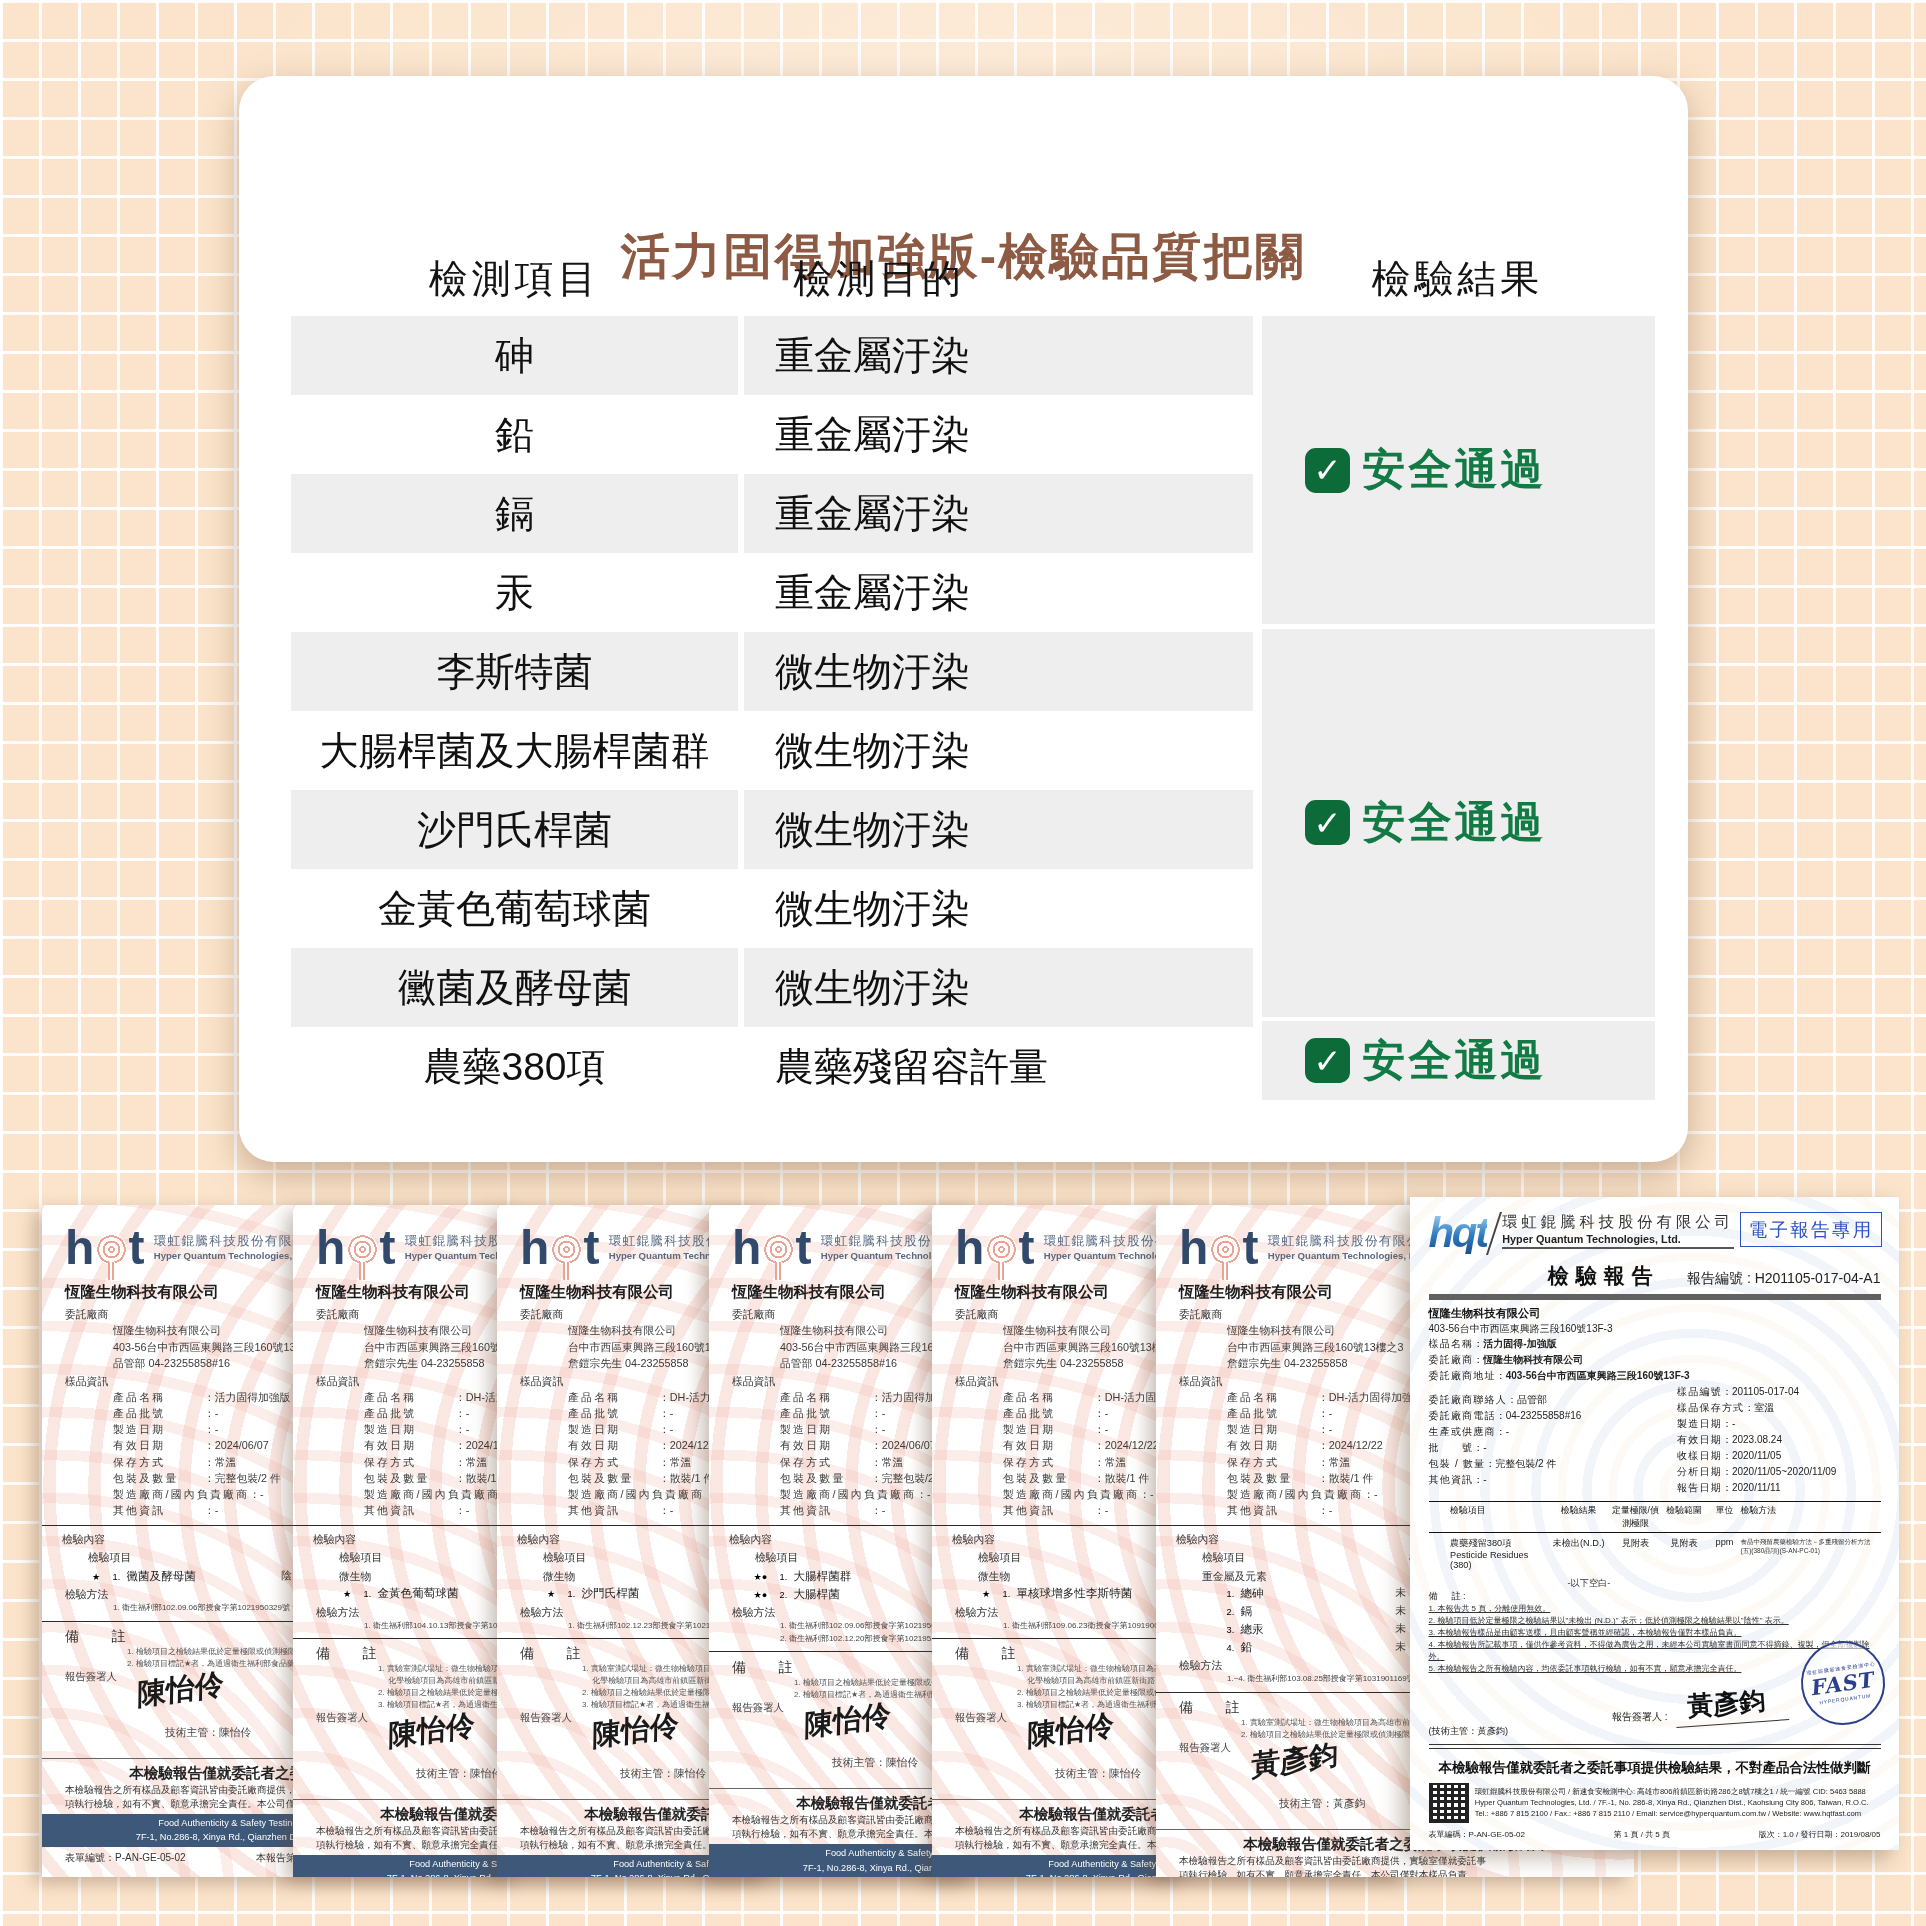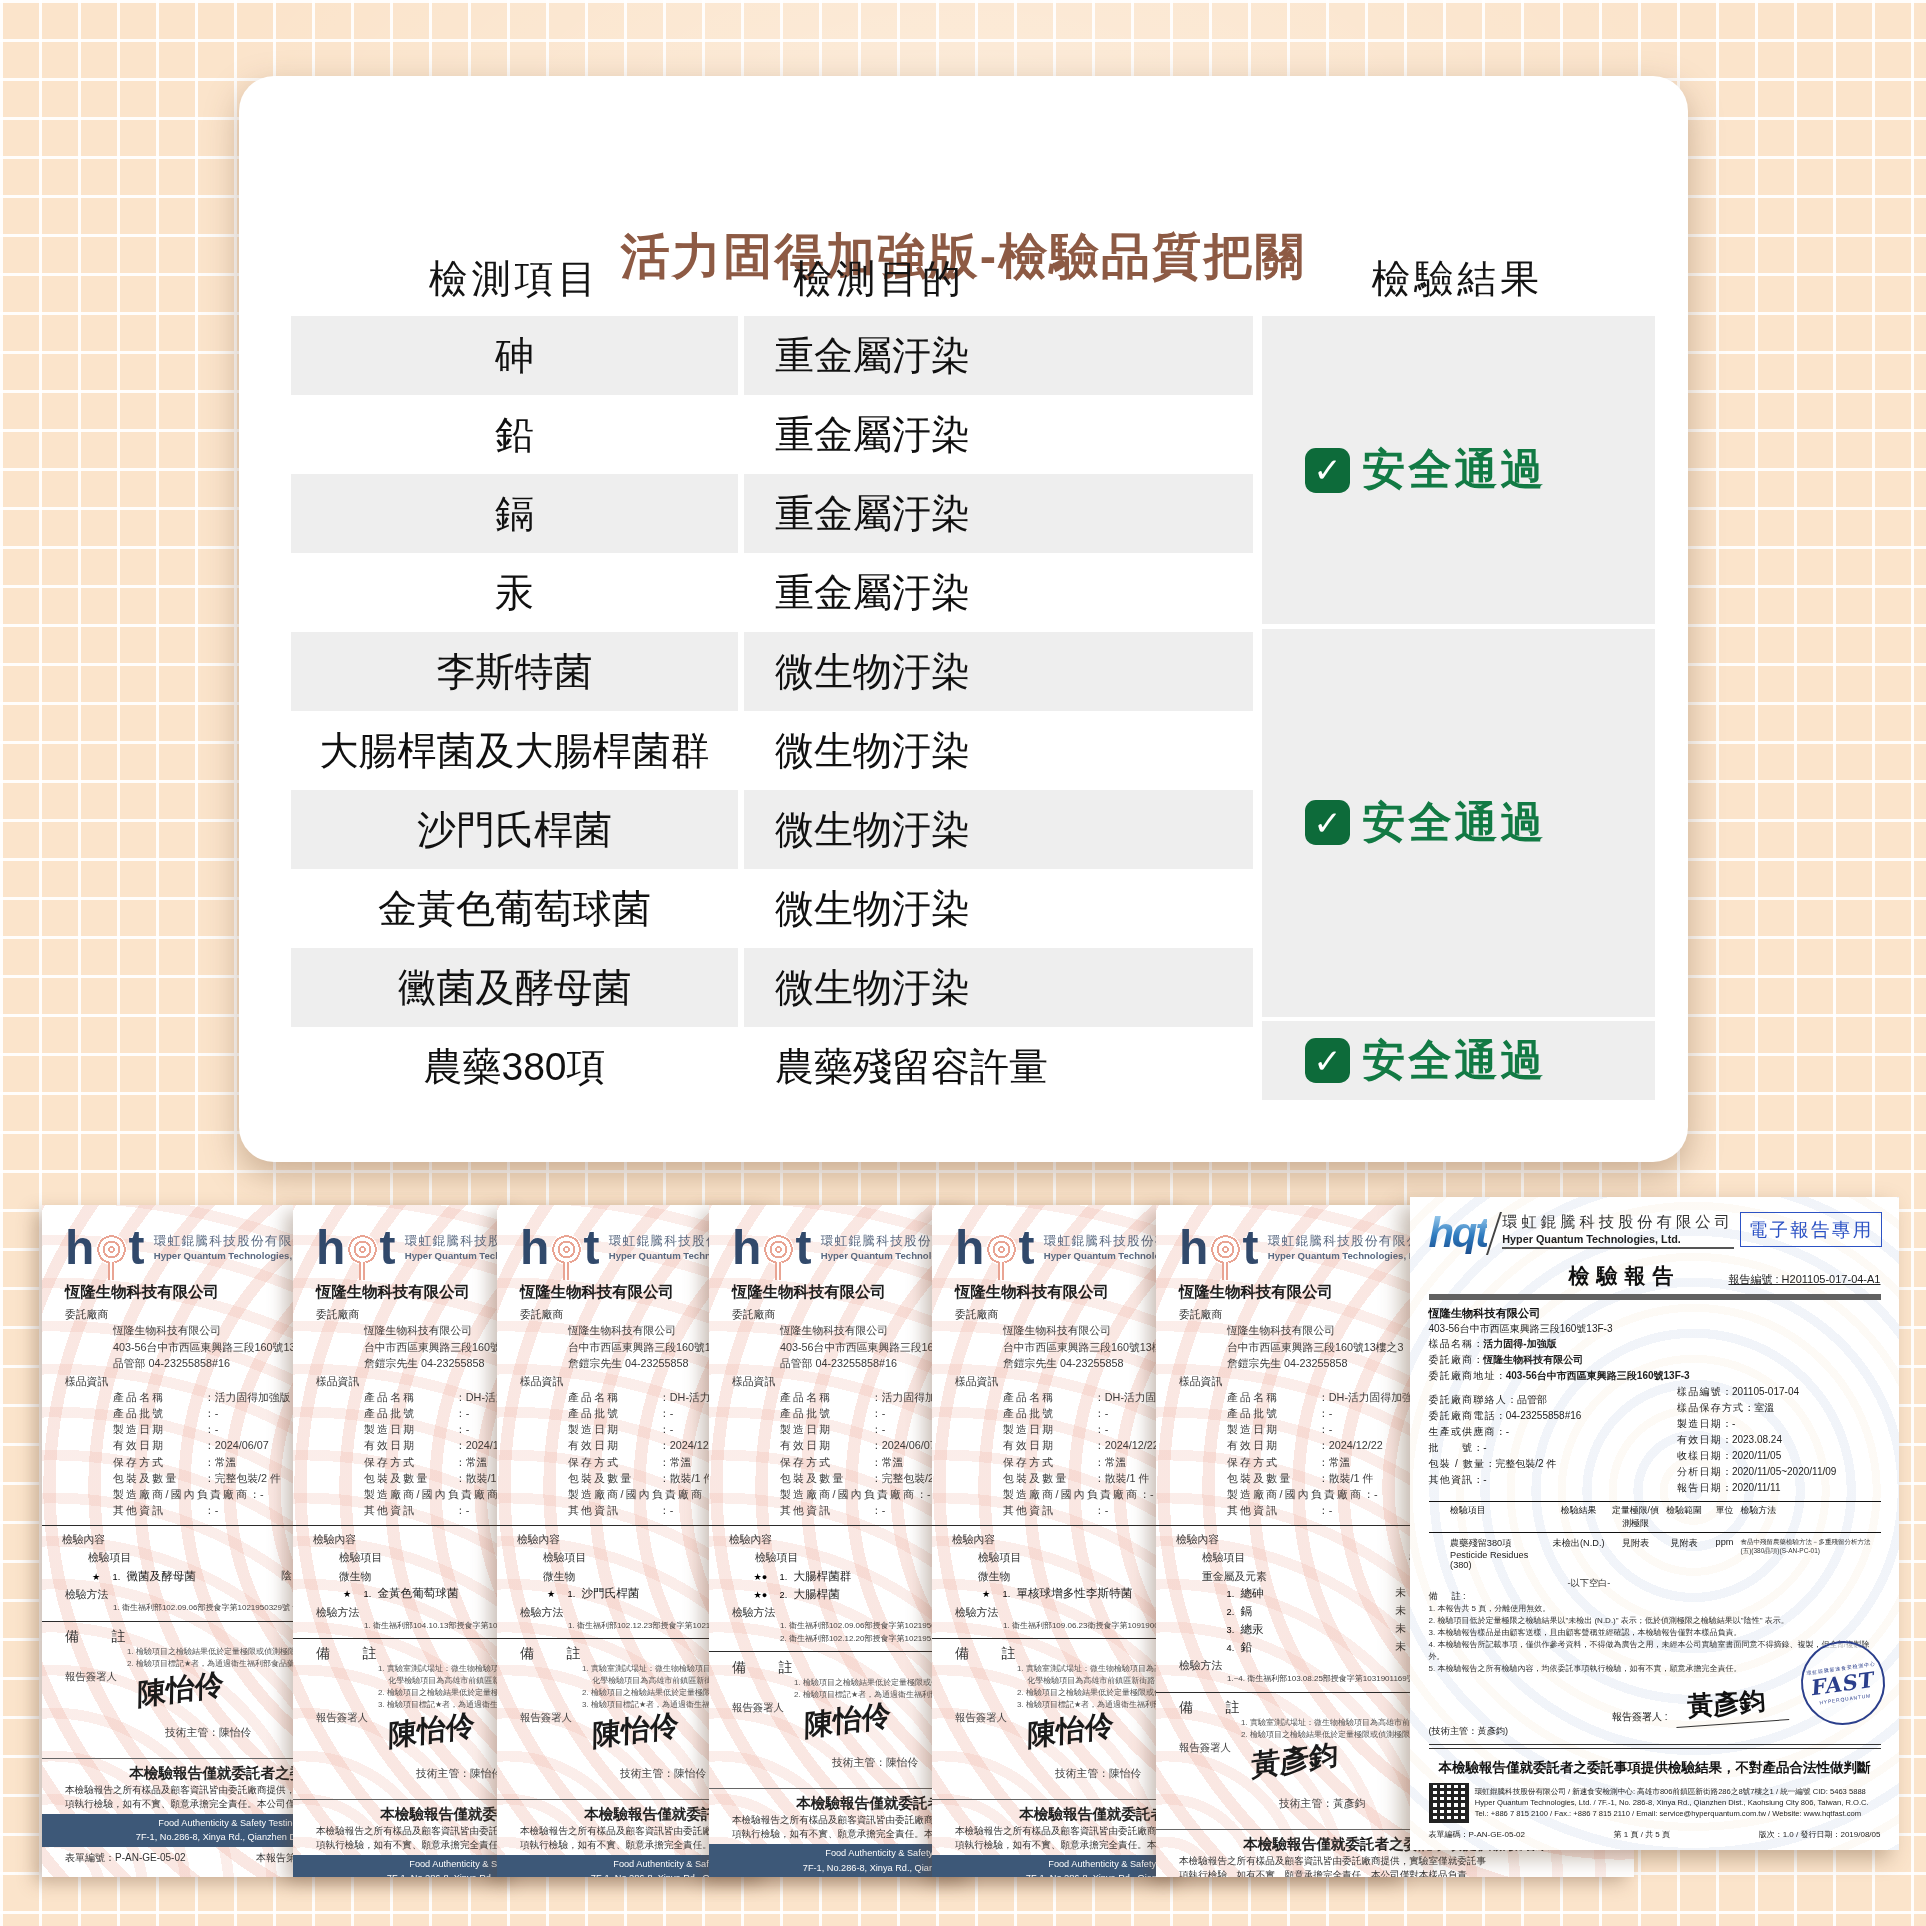--- a/index.html
+++ b/index.html
@@ -100,21 +100,21 @@
   .hqt7{font-style:italic;font-weight:800;font-size:42px;line-height:1;letter-spacing:-2.3px;
     background:linear-gradient(180deg,#a6d4f2 0%,#2f7cc0 55%,#1b4f8f 100%);-webkit-background-clip:text;background-clip:text;color:transparent;flex:none;}
   .h7slash{width:1.5px;height:43px;background:#444;transform:skewX(-18deg);margin:0 7.7px 0 6.2px;flex:none;}
   .h7mid{flex:1;}
   .bz7{font-size:15.4px;letter-spacing:3.9px;color:#333;white-space:nowrap;}
   .be7{font-size:10.8px;font-weight:bold;color:#222;border-bottom:2.3px solid #555;padding-bottom:1.5px;white-space:nowrap;}
   .ebadge{flex:none;margin-left:6.2px;font-size:18.5px;color:#2c52c4;border:1.5px solid #2c52c4;padding:3.9px 7.7px;
     letter-spacing:2.3px;white-space:nowrap;}
   .h7b{display:flex;align-items:baseline;margin-top:6.2px;}
   .rtitle{flex:1;text-align:center;font-size:21px;font-weight:bold;letter-spacing:7px;color:#111;padding-left:92px;white-space:nowrap;}
-  .rno{flex:none;font-size:11px;color:#222;white-space:nowrap;text-decoration:underline;}
+  .rno{flex:none;font-size:14px;color:#222;white-space:nowrap;}
   .bar7{height:5.4px;background:#616161;margin:4.6px 0 6.2px 0;flex:none;}
   .cname7{font-size:11.2px;font-weight:bold;color:#111;}
   .caddr7{font-size:10px;color:#222;margin-top:1.5px;}
   .ir{display:flex;font-size:10px;color:#222;line-height:1.6;white-space:nowrap;}
   .il{letter-spacing:1.2px;}
   .info2{display:flex;align-items:center;}
   .infoL{width:55%;}
   .infoR{width:45%;}
   #sampleName .iv{font-weight:bold;}
   .t7{margin-top:4.6px;border-top:1.5px solid #111;flex:none;}
@@ -126,21 +126,21 @@
   .t7h span:nth-child(2),.t7r span:nth-child(2){width:66px;}
   .t7h span:nth-child(3),.t7r span:nth-child(3){width:48px;}
   .t7h span:nth-child(4),.t7r span:nth-child(4){width:49px;}
   .t7h span:nth-child(5),.t7r span:nth-child(5){width:32px;}
   .t7h span:nth-child(6),.t7r span:nth-child(6){flex:1;text-align:left;}
   .t7r span:nth-child(1){font-size:9.2px;white-space:normal;text-align:left;}
   .t7r span:nth-child(6){font-size:6.5px;color:#333;white-space:normal;line-height:1.4;}
   .blank7{font-size:9.2px;color:#333;margin:7.7px 0 0 139px;}
   .notes7{margin-top:auto;}
   .nt7{font-size:9.2px;color:#222;letter-spacing:2.3px;}
-  .notes7 div.nl{font-size:8px;color:#333;line-height:1.5;white-space:normal;}
+  .notes7 div.nl{font-size:8px;color:#333;line-height:1.5;white-space:normal;text-decoration:underline;}
   .s7row{display:flex;align-items:flex-end;justify-content:flex-end;margin-top:10.8px;position:relative;padding-right:92px;}
   .s7lab{font-size:10px;color:#222;margin-right:7.7px;}
   .sig7{font-family:"DejaVu Serif","Liberation Serif",serif;font-size:26px;font-weight:700;color:#111;
     transform:rotate(-4deg);display:inline-block;border-bottom:1.2px solid #333;padding:0 23px 1.5px 12.3px;}
   .s7sup{text-align:left;font-size:9.2px;color:#222;margin:1.5px 99px 0 0;}
   .seal{position:absolute;right:-4.6px;top:-45px;width:80px;height:80px;border:2.3px solid #2b3f8c;border-radius:50%;
     display:flex;flex-direction:column;align-items:center;justify-content:center;background:rgba(255,255,255,.6);transform:rotate(-8deg);}
   .seal .fast{font-family:"DejaVu Serif","Liberation Serif",serif;font-style:italic;font-weight:bold;font-size:21px;color:#2b3f8c;letter-spacing:0.8px;}
   .seal .stiny{font-size:5px;color:#2b3f8c;letter-spacing:0.8px;white-space:nowrap;}
   .dbl7{border-top:1.5px solid #333;border-bottom:0.8px solid #333;height:2.3px;margin-top:6.2px;flex:none;}

